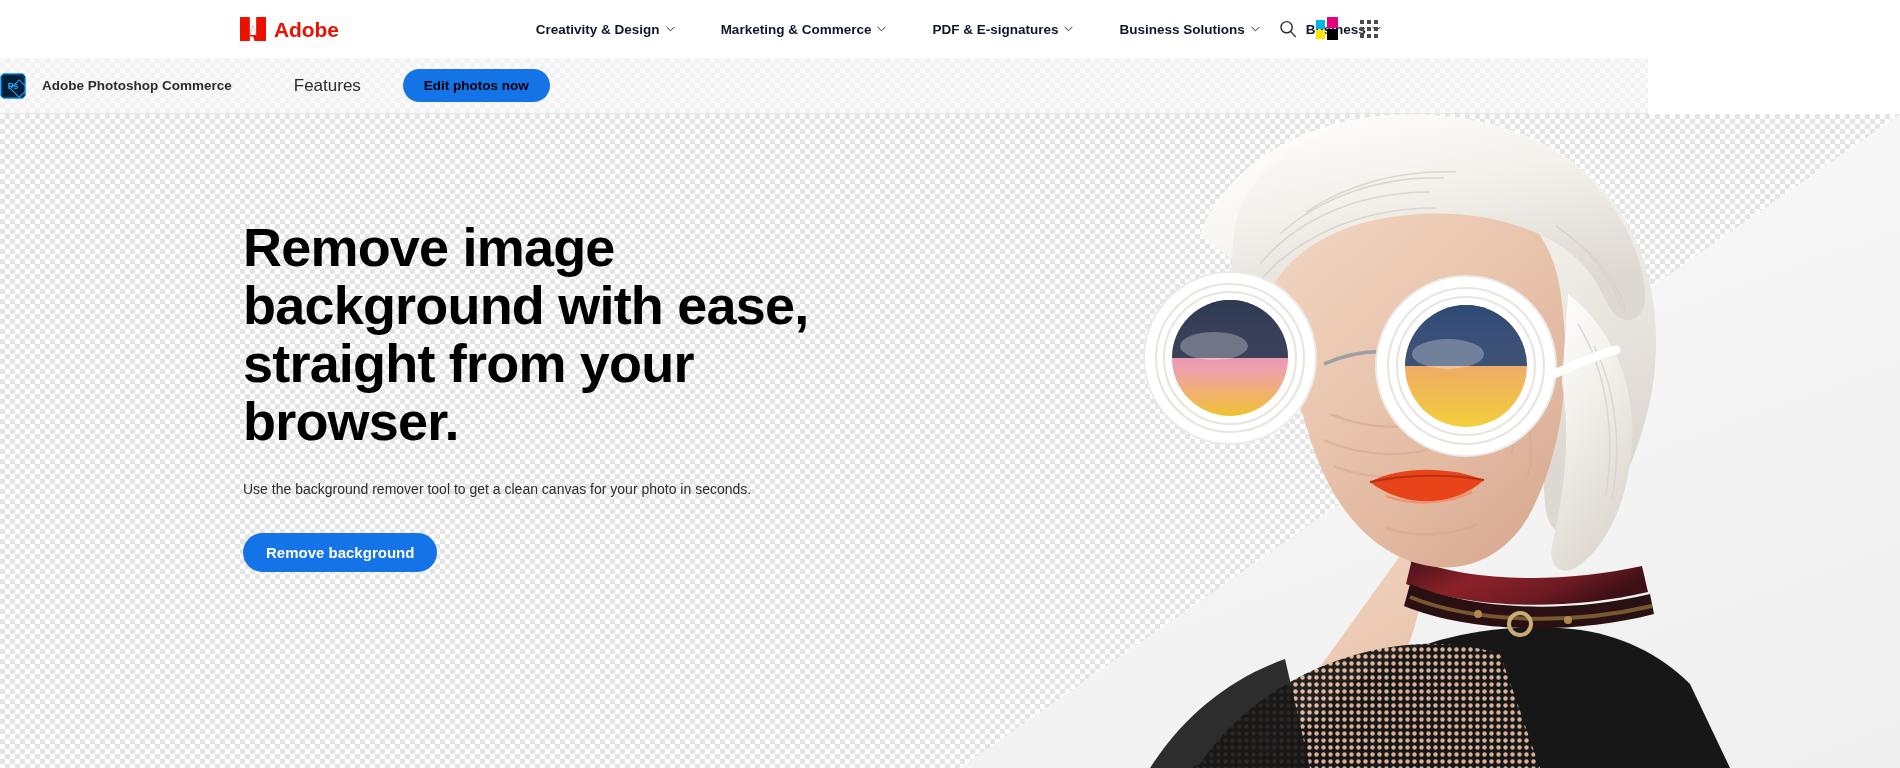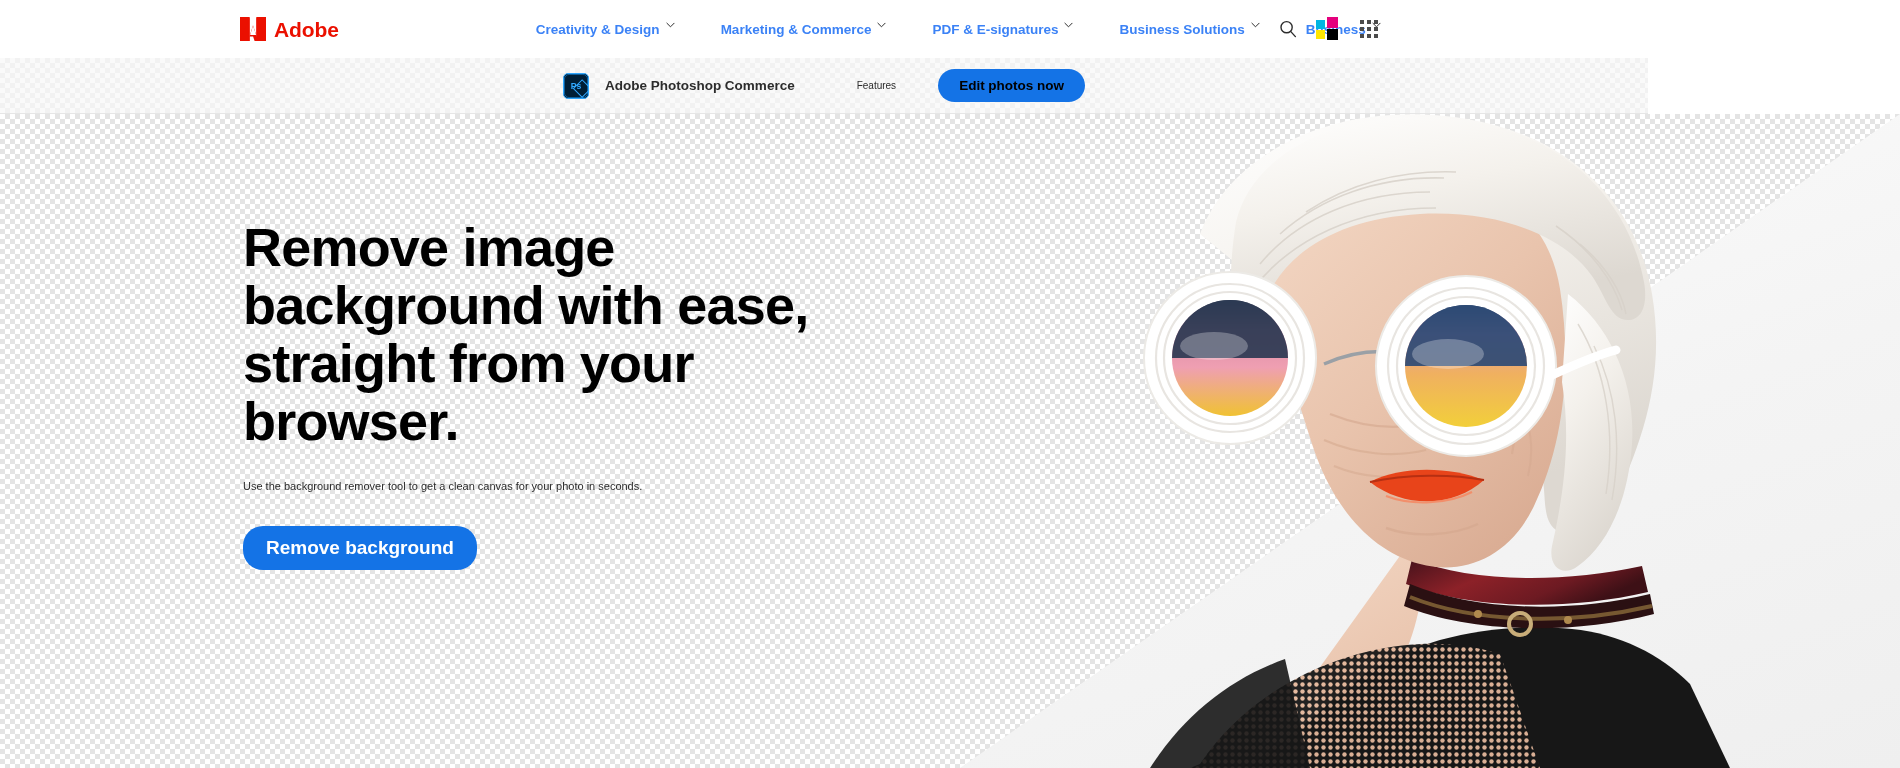--- a/index.html
+++ b/index.html
@@ -26,40 +26,40 @@
 
   #brand { display: flex; align-items: center; margin-left: 240px; gap: 8px; cursor: pointer; }
   #brand .logo-mark { width: 26px; height: 24px; display: block; }
   #brand .wordmark {
     color: #eb1000; font-size: 21px; font-weight: 700;
     letter-spacing: -0.1px; line-height: 1;
   }
 
   #nav-links { display: flex; align-items: center; margin-left: 197px; gap: 0; }
   .nav-link {
-    display: flex; align-items: flex-start; gap: 6px;
-    font-size: 13.5px; font-weight: 700; color: #3b82f6;
+    display: flex; align-items: center; gap: 6px;
+    font-size: 13.5px; font-weight: 700; color: #0f172a;
     padding: 6px 0; margin-right: 46px; cursor: pointer; white-space: nowrap;
   }
   .nav-link:last-child { margin-right: 0; }
   .chev { width: 9px; height: 6px; display: inline-block; }
 
   #nav-right {
     position: absolute; right: 218px; top: 0; height: 58px;
     display: flex; align-items: center; gap: 18px;
   }
   #search-icon-btn { width: 20px; height: 20px; cursor: pointer; display:block; }
   #cc-logo { width: 26px; height: 24px; cursor: pointer; display:block; }
   #app-grid { width: 18px; height: 18px; cursor: pointer; display:block; }
 
   
   #product-nav {
     position: absolute; top: 58px; left: 0;
     width: 1648px; height: 56px;
-    display: flex; align-items: center; justify-content: center;
+    display: flex; align-items: center; justify-content: flex-start;
     border-bottom: 1px solid #e6e6e6;
     background-color: #fafafa;
     background-image:
       linear-gradient(45deg, #f2f2f2 25%, transparent 25%, transparent 75%, #f2f2f2 75%),
       linear-gradient(45deg, #f2f2f2 25%, transparent 25%, transparent 75%, #f2f2f2 75%);
     background-size: 10px 10px;
     background-position: 0 0, 5px 5px;
     z-index: 30;
   }
   #product-nav-inner { display: flex; align-items: center; gap: 0; }
@@ -68,21 +68,21 @@
     background: #001e36; border: 1px solid #31a8ff;
     display: flex; align-items: center; justify-content: center;
     position: relative; flex: none;
   }
   #ps-badge svg { width: 26px; height: 26px; display: block; }
   #product-name {
     font-size: 13.5px; font-weight: 700; color: #2c2c2c;
     margin-left: 16px; cursor: pointer; white-space: nowrap;
   }
   #features-link {
-    font-size: 10px; font-weight: 400; color: #2c2c2c;
+    font-size: 17px; font-weight: 400; color: #2c2c2c;
     margin-left: 62px; cursor: pointer; white-space: nowrap;
   }
   #cta-top {
     margin-left: 42px;
     background: #1473e6; color: #000000;
     font-size: 13.5px; font-weight: 700;
     border: none; border-radius: 18px;
     padding: 9px 21px; cursor: pointer; white-space: nowrap;
     font-family: "Liberation Sans", sans-serif;
   }
@@ -110,26 +110,26 @@
 
   
   #hero-copy { position: absolute; left: 243px; top: 104px; width: 620px; z-index: 5; }
   #hero-headline {
     font-family: "Liberation Sans", sans-serif;
     font-size: 54px; line-height: 58px;
     font-weight: 700; color: #000000;
     letter-spacing: -0.8px; margin: 0 0 26px 0;
   }
   #hero-sub {
-    font-size: 11px; line-height: 20px; color: #2c2c2c;
+    font-size: 14px; line-height: 27px; color: #2c2c2c;
     max-width: 600px; margin: 0 0 30px 0; font-weight: 400;
   }
   #cta-hero {
     background: #1473e6; color: #ffffff;
-    font-size: 19px; font-weight: 700;
+    font-size: 15px; font-weight: 700;
     border: none; border-radius: 20px;
     padding: 11px 23px; cursor: pointer;
     font-family: "Liberation Sans", sans-serif;
   }
 
   
   #portrait {
     position: absolute; right: 0px; top: 0px;
     width: 1000px; height: 654px; z-index: 4;
     pointer-events: none;

